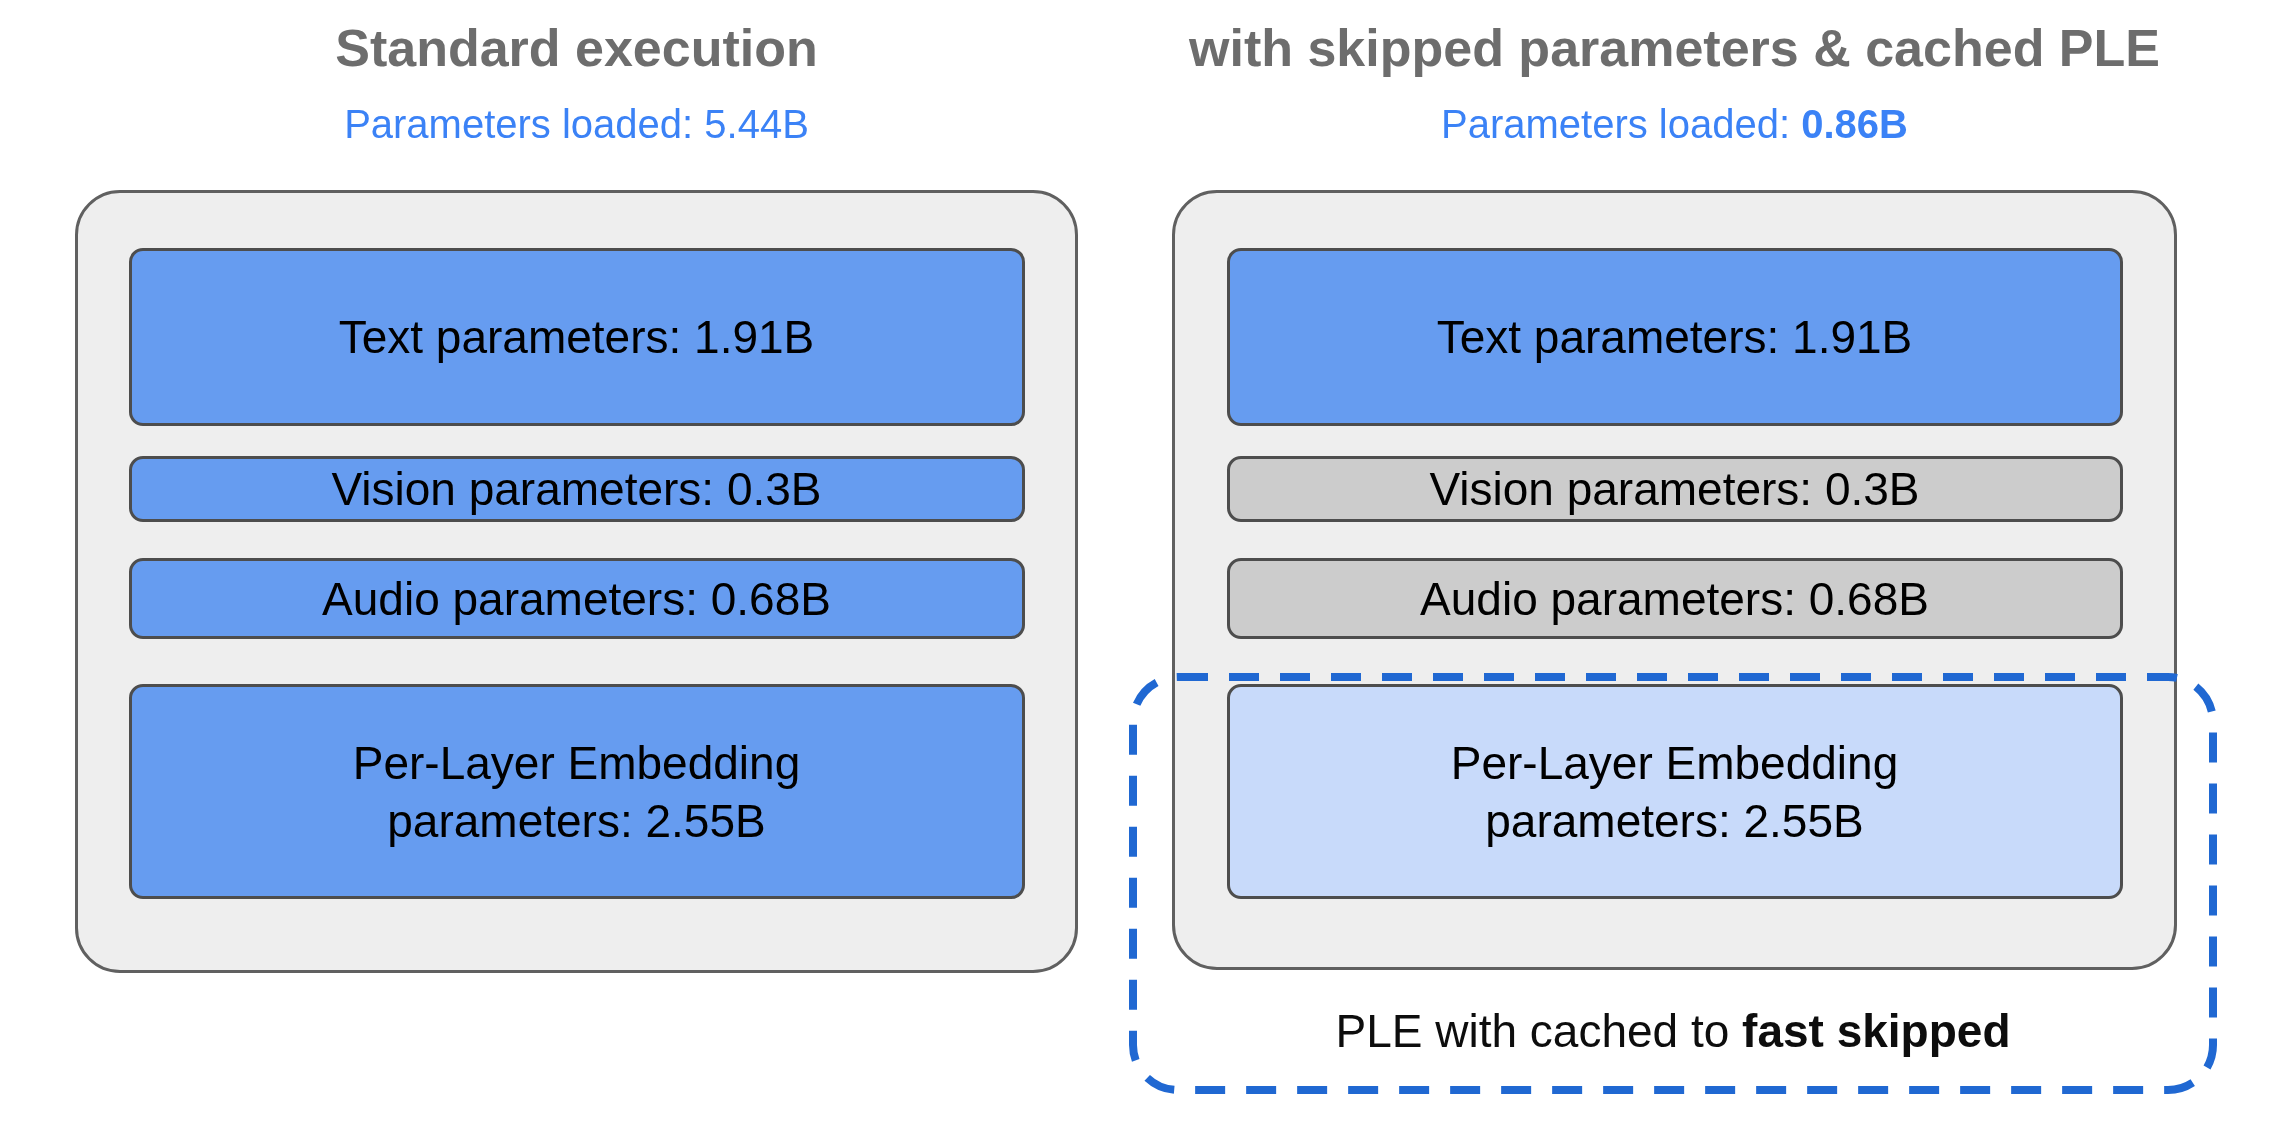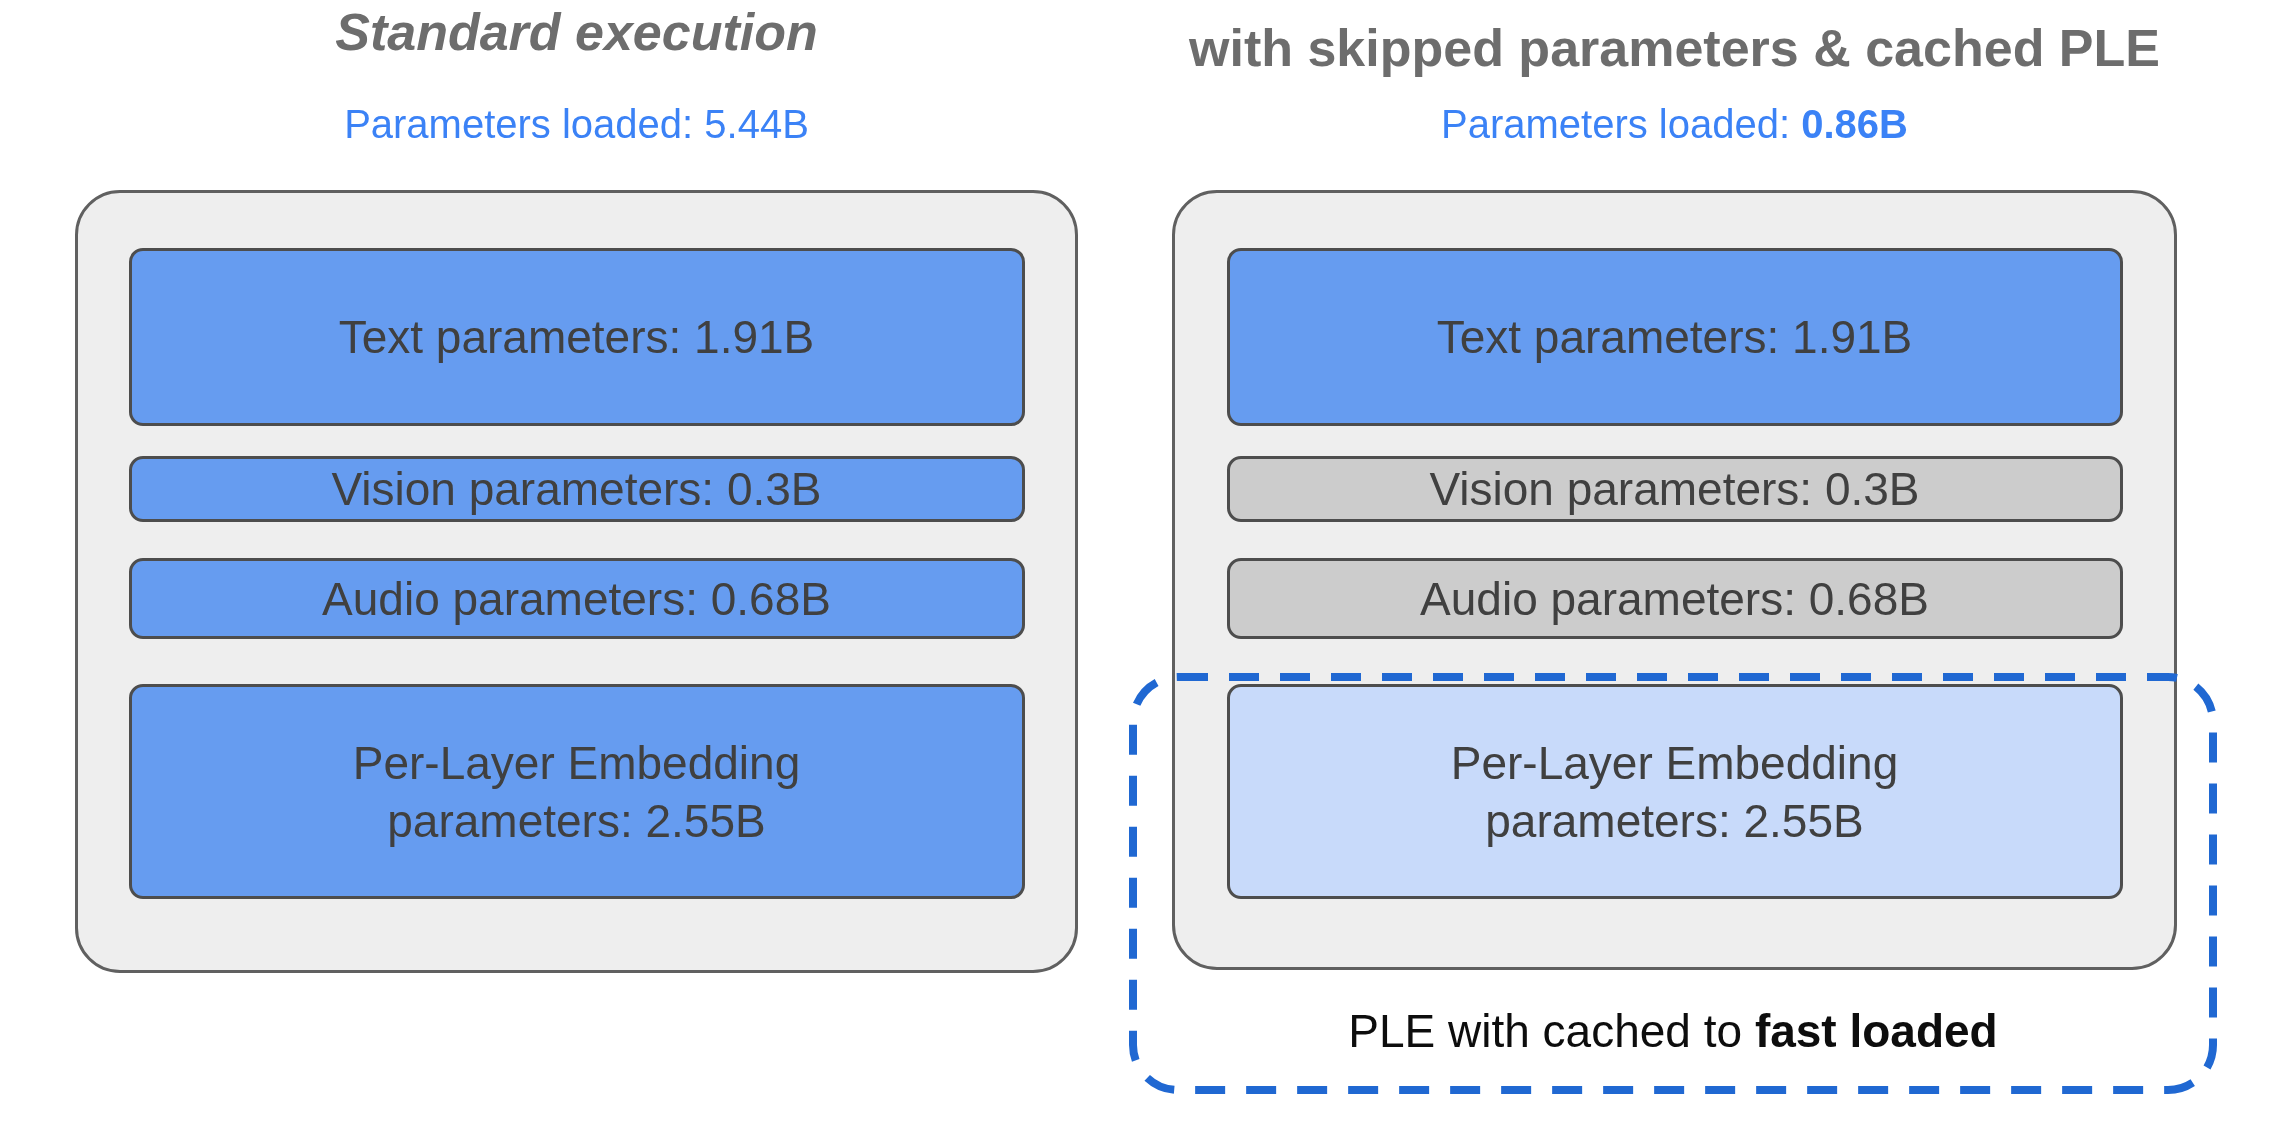--- a/index.html
+++ b/index.html
@@ -42,21 +42,21 @@
     width:896px;
     margin:0 auto;
     border:3px solid #4d4d4d;
     border-radius:14px;
     display:flex;
     align-items:center;
     justify-content:center;
     text-align:center;
     font-size:46px;
     line-height:58px;
-    color:#404040;
+    color:#000000;
   }
   .box .label{white-space:pre-line;}
   .box-text{height:178px;}
   .box-vision{height:66px;margin-top:30px;}
   .box-audio{height:81px;margin-top:36px;}
   .box-ple{height:215px;margin-top:45px;}
   .fill-loaded{background:#669cf0;}
   .fill-skipped{background:#cccccc;}
   .fill-cached{background:#c8dafa;}
   .dashed-outline-svg{
@@ -72,21 +72,21 @@
     width:1080px;
     text-align:center;
     font-size:46px;
     line-height:54px;
     color:#0d0d0d;
     z-index:6;
     white-space:nowrap;
   }
   .cache-note b{font-weight:700;}
   
-  .title-left{left:75px;top:0;width:1003px;font-style:italic;}
+  .title-left{left:75px;top:16px;width:1003px;}
   .subtitle-left{left:75px;top:100px;width:1003px;}
   .container-left{left:75px;top:190px;width:1003px;height:783px;}
   .title-right{left:1147px;top:16px;width:1055px;}
   .subtitle-right{left:1172px;top:100px;width:1005px;}
   .container-right{left:1172px;top:190px;width:1005px;height:780px;}
 </style>
 </head>
 <body>
 
 <div class="canvas">
@@ -132,15 +132,15 @@
           <span class="label">Per-Layer Embedding
 parameters: 2.55B</span>
         </div>
       </div>
   </div>
 
   <svg class="dashed-outline-svg" viewBox="0 0 1110 435" xmlns="http://www.w3.org/2000/svg">
     <rect x="10" y="10" width="1080" height="413" rx="45" ry="45" fill="none" stroke="#2068d2" stroke-width="8" stroke-dasharray="30 21"></rect>
   </svg>
 
-  <div class="cache-note"><span>PLE with cached to </span><b>fast loaded</b></div>
+  <div class="cache-note"><span>PLE with cached to </span><b>fast skipped</b></div>
 
 </div>
 
 </body></html>

